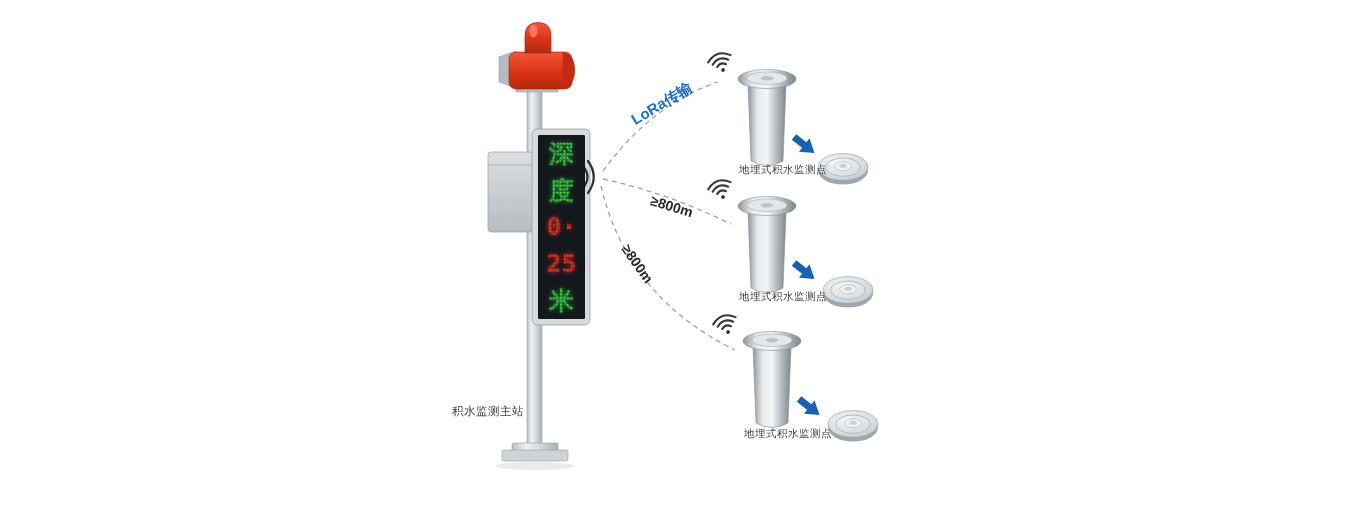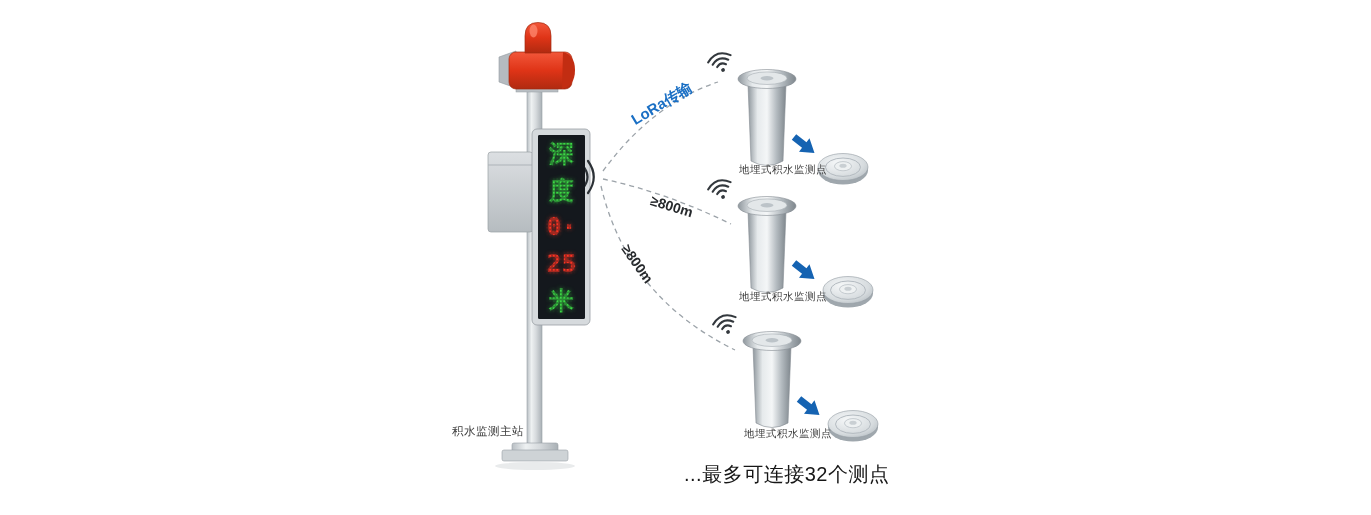--- a/index.html
+++ b/index.html
@@ -2,21 +2,21 @@
 <html><head>
 <meta charset="utf-8">
 <style>
   * { margin:0; padding:0; box-sizing:border-box; }
   html,body { background:#ffffff; }
   body { font-family:"Liberation Sans","DejaVu Sans",sans-serif; }
   .canvas { position:relative; width:1371px; height:515px; background:#ffffff; overflow:hidden; }
   .art { position:absolute; left:0; top:0; }
 
   .label { position:absolute; white-space:nowrap; }
-  .station-label { left:452px; top:424px; font-size:11.5px; color:#3c3c3c; letter-spacing:.5px; }
+  .station-label { left:452px; top:404px; font-size:11.5px; color:#3c3c3c; letter-spacing:.5px; }
   .sensor-label { font-size:10.5px; color:#3c3c3c; letter-spacing:.5px;font-family:Liberation Mono, monospace; }
   .sensor-label.s1 { left:739px; top:163px; }
   .sensor-label.s2 { left:739px; top:290px; }
   .sensor-label.s3 { left:744px; top:427px; }
 
   .link-label { position:absolute; white-space:nowrap; transform-origin:left center; }
   .link-label.lora { left:633px; top:112px; font-size:15px; font-weight:bold; color:#1a6fc4; transform:rotate(-31deg); }
   .link-label.r1 { left:651px; top:192px; font-size:14px; font-weight:600; color:#26292c; transform:rotate(17deg); }
   .link-label.r2 { left:625px; top:238px; font-size:14px; font-weight:600; color:#26292c; transform:rotate(55deg); }
 
@@ -163,14 +163,13 @@
   <div class="label station-label">积水监测主站</div>
 
   <div class="link-label lora">LoRa传输</div>
   <div class="link-label r1">≥800m</div>
   <div class="link-label r2">≥800m</div>
 
   <div class="label sensor-label s1">地埋式积水监测点</div>
   <div class="label sensor-label s2">地埋式积水监测点</div>
   <div class="label sensor-label s3">地埋式积水监测点</div>
 
-  <div class="footer-note">...最多可连接32个测点</div>
 </div>
 
 </body></html>

